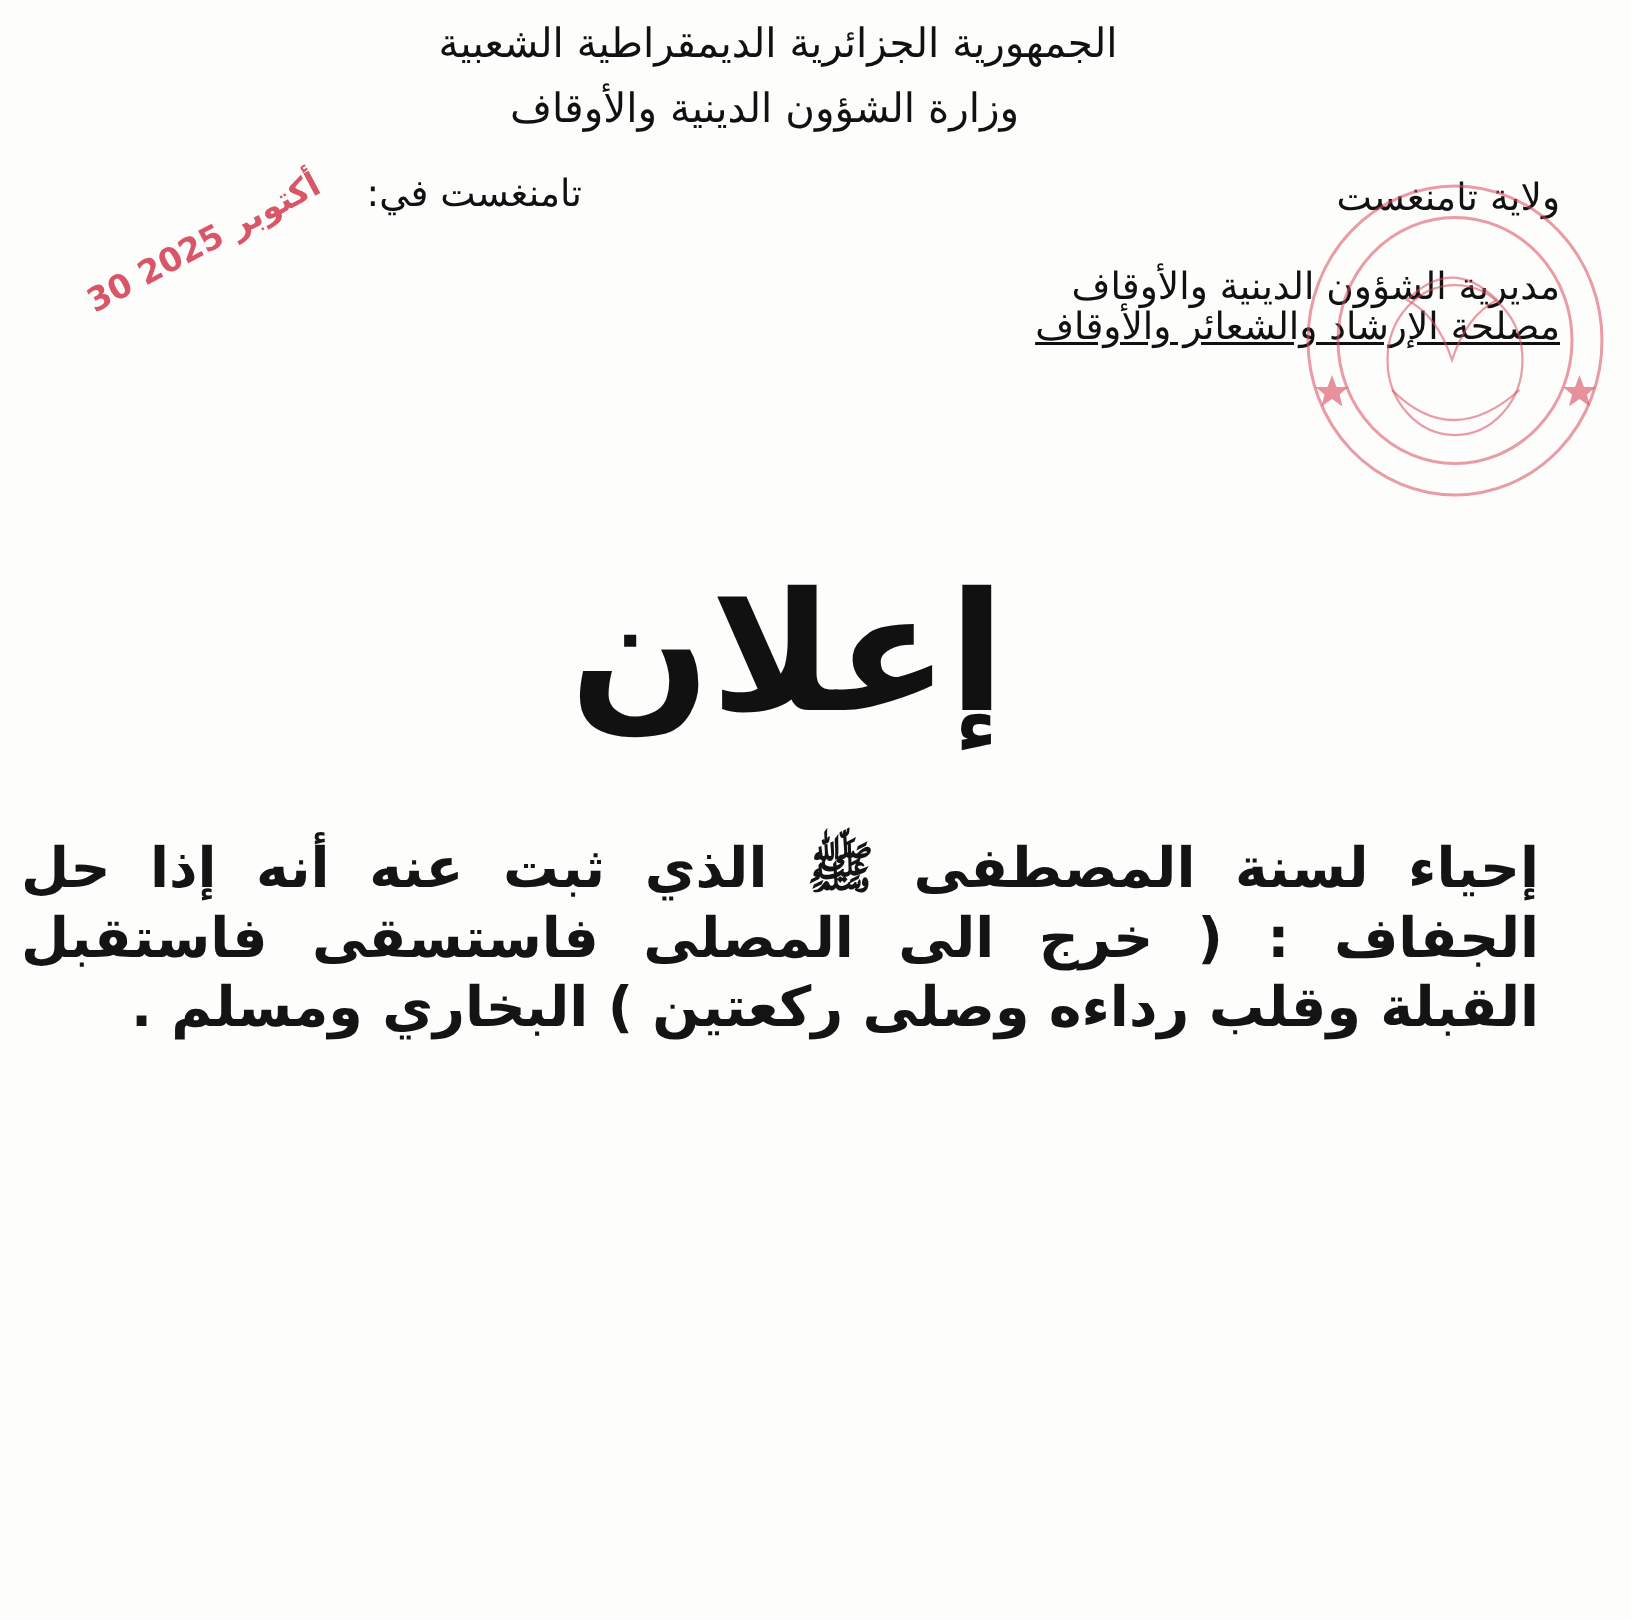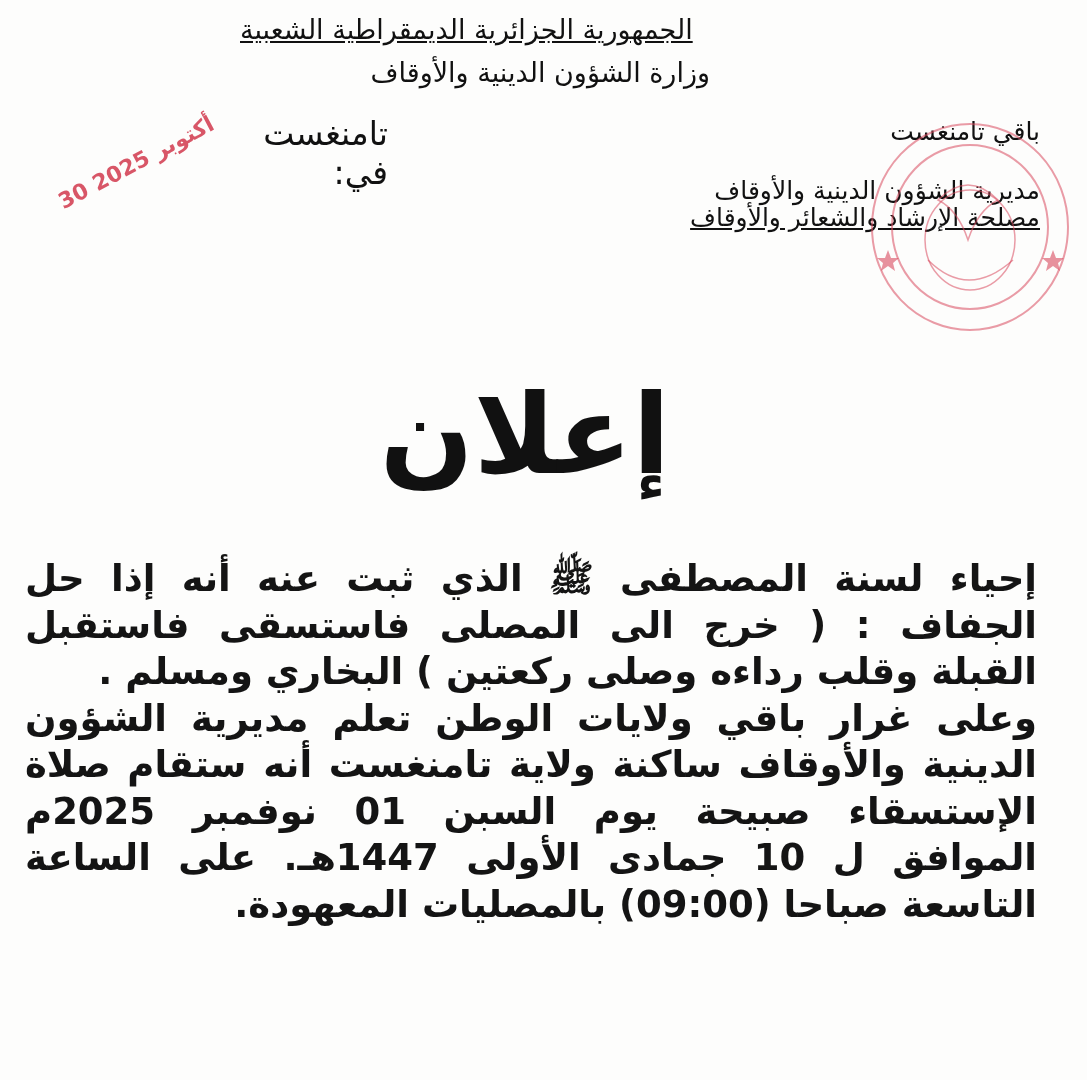--- a/index.html
+++ b/index.html
@@ -1,50 +1,50 @@
 <!DOCTYPE html>
 <html><head>
 <meta charset="utf-8">
 <style>
   html, body { margin: 0; padding: 0; }
   body {
     width: 1087px; height: 1080px; background: #fdfdfc; position: relative; overflow: hidden;
     font-family: "DejaVu Sans", sans-serif; color: #111; direction: rtl;
   }
   .abs { position: absolute; }
-  .hdr1 { top: 12px; left: 240px; width: 505px; text-align: left; font-size: 27px; line-height: 36px; text-decoration: underline; }
-  .hdr2 { top: 55px; left: 340px; width: 370px; text-align: right; font-size: 27px; line-height: 36px; }
-  .place { top: 114px; left: 228px; width: 160px; text-align: right; font-size: 33px; }
+  .hdr1 { top: 12px; left: 240px; width: 505px; text-align: right; font-size: 27px; line-height: 36px; }
+  .hdr2 { top: 55px; left: 340px; width: 370px; text-align: left; font-size: 27px; line-height: 36px; }
+  .place { top: 114px; left: 228px; width: 160px; text-align: right; font-size: 25px; }
   .org { left: 620px; width: 420px; text-align: right; font-size: 25px; line-height: 38px; }
   .org1 { top: 113px; }
   .org2 { top: 172px; }
   .org3 { top: 199px; text-decoration: underline; }
   .date-stamp {
     top: 150px; left: 50px; color: #d23a4e; font-size: 22px; font-weight: bold;
     transform: rotate(-28deg); transform-origin: center; direction: ltr; white-space: nowrap;
     opacity: .85;
   }
   .seal { top: 120px; left: 868px; width: 205px; height: 215px; }
   .title { top: 370px; left: 360px; width: 330px; text-align: center; font-size: 110px; line-height: 130px; font-weight: bold; }
   .body {
-    top: 556px; left: 25px; width: 1012px; font-size: 37px; line-height: 46.5px;
+    top: 556px; left: 14px; width: 1012px; font-size: 37px; line-height: 46.5px;
     text-align: justify; font-weight: bold; color: #141414;
   }
   .body p { margin: 0; }
 </style>
 </head>
 <body>
 
 <div class="abs hdr1">الجمهورية الجزائرية الديمقراطية الشعبية</div>
 <div class="abs hdr2">وزارة الشؤون الدينية والأوقاف</div>
 
 <div class="abs place">تامنغست في:</div>
 <div class="abs date-stamp">30 أكتوبر 2025</div>
 
-<div class="abs org org1">باقي تامنغست</div>
+<div class="abs org org1">ولاية تامنغست</div>
 <div class="abs org org2">مديرية الشؤون الدينية والأوقاف</div>
 <div class="abs org org3">مصلحة الإرشاد والشعائر والأوقاف</div>
 
 <svg class="abs seal" viewBox="0 0 205 215">
   <g fill="none" stroke="#d84a5e" stroke-opacity="0.55">
     <ellipse cx="102" cy="107" rx="98" ry="103" stroke-width="2"></ellipse>
     <ellipse cx="102" cy="107" rx="78" ry="82" stroke-width="2"></ellipse>
     <ellipse cx="102" cy="120" rx="45" ry="50" stroke-width="1.5"></ellipse>
     <path d="M70 80 q30 -30 60 0 q-20 10 -30 40 q-10 -30 -30 -40z" stroke-width="1.5"></path>
     <path d="M60 140 q40 40 85 0" stroke-width="1.5"></path>
@@ -52,14 +52,13 @@
   <g fill="#d84a5e" fill-opacity="0.6">
     <polygon points="185,130 188,138 196,138 190,143 192,151 185,146 178,151 180,143 174,138 182,138"></polygon>
     <polygon points="20,130 23,138 31,138 25,143 27,151 20,146 13,151 15,143 9,138 17,138"></polygon>
   </g>
 </svg>
 
 <div class="abs title">إعلان</div>
 
 <div class="abs body">
   <p>إحياء لسنة المصطفى ﷺ الذي ثبت عنه أنه إذا حل الجفاف : ( خرج الى المصلى فاستسقى فاستقبل القبلة وقلب رداءه وصلى ركعتين ) البخاري ومسلم .</p>
-  <p>وعلى غرار باقي ولايات الوطن تعلم مديرية الشؤون الدينية والأوقاف ساكنة ولاية تامنغست أنه ستقام صلاة الإستسقاء صبيحة يوم السبن 01 نوفمبر 2025م الموافق ل 10 جمادى الأولى 1447هـ. على الساعة التاسعة صباحا (09:00) بالمصليات المعهودة.</p>
 </div>
 
 </body></html>

